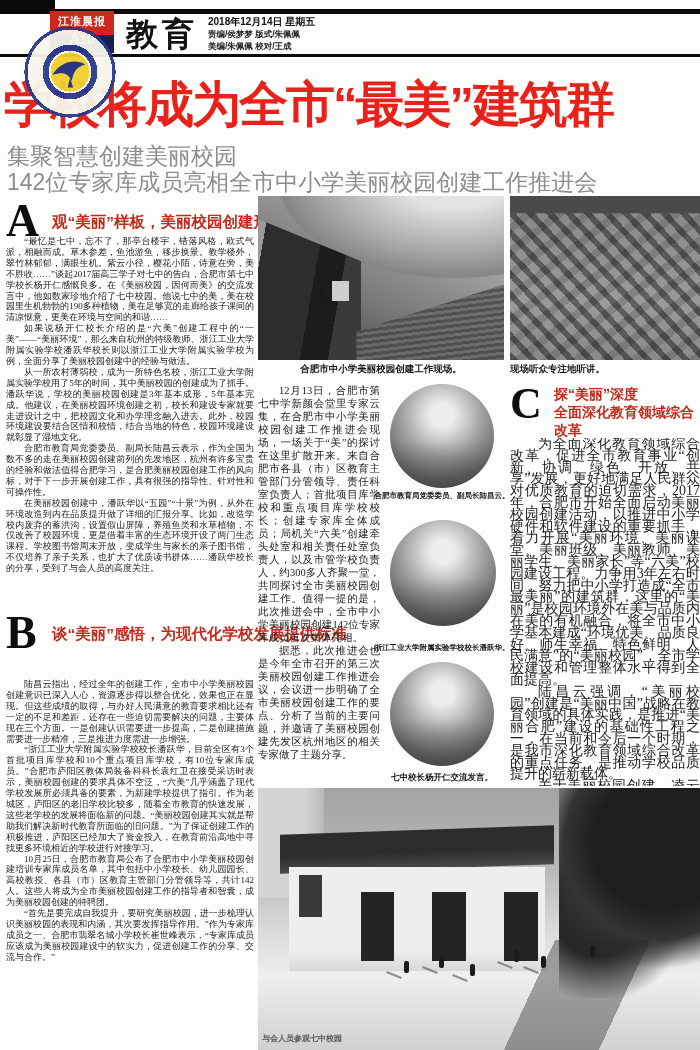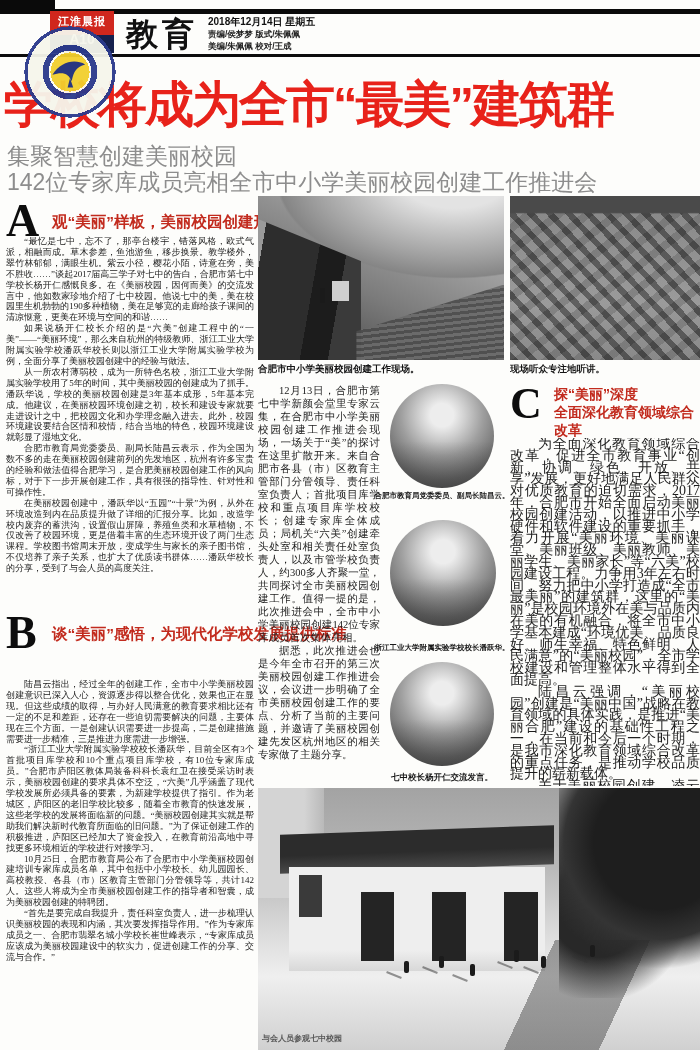--- a/index.html
+++ b/index.html
@@ -155,30 +155,30 @@
       <p class="para">合肥市教育局党委委员、副局长陆昌云表示，作为全国为数不多的走在美丽校园创建前列的先发地区，杭州有许多宝贵的经验和做法值得合肥学习，是合肥美丽校园创建工作的风向标，对于下一步开展创建工作，具有很强的指导性、针对性和可操作性。</p>
       <p class="para">在美丽校园创建中，潘跃华以“五园”“十景”为例，从外在环境改造到内在品质提升做了详细的汇报分享。比如，改造学校内废弃的蓄洪沟，设置假山屏障，养殖鱼类和水草植物，不仅改善了校园环境，更是借着丰富的生态环境开设了两门生态课程。学校图书馆周末开放，变成学生与家长的亲子图书馆，不仅培养了亲子关系，也扩大了优质读书群体……潘跃华校长的分享，受到了与会人员的高度关注。</p>
     </div>
 
   <div class="abs sec-letter" style="left:6px;top:610px;">B</div>
   <div class="abs sec-title" style="left:52px;top:624px;">谈“美丽”感悟，为现代化学校发展提供标准</div>
   <div class="abs bodytext b-body">
       <p class="para">陆昌云指出，经过全年的创建工作，全市中小学美丽校园创建意识已深入人心，资源逐步得以整合优化，效果也正在显现。但这些成绩的取得，与办好人民满意的教育要求相比还有一定的不足和差距，还存在一些迫切需要解决的问题，主要体现在三个方面。一是创建认识需要进一步提高，二是创建措施需要进一步精准，三是推进力度需进一步增强。</p>
       <p class="para">“浙江工业大学附属实验学校校长潘跃华，目前全区有3个首批项目库学校和10个重点项目库学校，有10位专家库成员。”合肥市庐阳区教体局装备科科长袁红卫在接受采访时表示，美丽校园创建的要求具体不空泛，“六美”几乎涵盖了现代学校发展所必须具备的要素，为新建学校提供了指引。作为老城区，庐阳区的老旧学校比较多，随着全市教育的快速发展，这些老学校的发展将面临新的问题。“美丽校园创建其实就是帮助我们解决新时代教育所面临的旧问题。”为了保证创建工作的积极推进，庐阳区已经加大了资金投入，在教育前沿高地中寻找更多环境相近的学校进行对接学习。</p>
       <p class="para">10月25日，合肥市教育局公布了合肥市中小学美丽校园创建培训专家库成员名单，其中包括中小学校长、幼儿园园长、高校教授、各县（市）区教育主管部门分管领导等，共计142人。这些人将成为全市美丽校园创建工作的指导者和智囊，成为美丽校园创建的特聘团。</p>
-      <p class="para">“首先是要完成自我提升，责任科室负责人，进一步梳理认识美丽校园的表现和内涵，其次要发挥指导作用。”作为专家库成员之一、合肥市翡翠名城小学校长崔世峰表示，“专家库成员应该成为美丽校园建设中的软实力，促进创建工作的分享、交流与合作。”</p>
+      <p class="para">“首先是要完成自我提升，要研究美丽校园，进一步梳理认识美丽校园的表现和内涵，其次要发挥指导作用。”作为专家库成员之一、合肥市翡翠名城小学校长崔世峰表示，“专家库成员应该成为美丽校园建设中的软实力，促进创建工作的分享、交流与合作。”</p>
     </div>
 
   <div class="abs photo photo-main">
     <div class="stage"></div>
     <div class="screen"></div>
     <div class="speaker"></div>
     <div class="crowd"></div>
   </div>
-  <div class="abs caption" style="left:258px;top:363px;width:246px;">合肥市中小学美丽校园创建工作现场。</div>
+  <div class="abs caption" style="left:258px;top:363px;width:246px;text-align:center;">合肥市中小学美丽校园创建工作现场。</div>
 
   <div class="abs photo photo-aud"></div>
   <div class="abs caption" style="left:510px;top:363px;width:190px;">现场听众专注地听讲。</div>
 
   <div class="abs bodytext midtext mid-body">
       <p class="para">12月13日，合肥市第七中学新颜会堂里专家云集，在合肥市中小学美丽校园创建工作推进会现场，一场关于“美”的探讨在这里扩散开来。来自合肥市各县（市）区教育主管部门分管领导、责任科室负责人；首批项目库学校和重点项目库学校校长；创建专家库全体成员；局机关“六美”创建牵头处室和相关责任处室负责人，以及市管学校负责人，约300多人齐聚一堂，共同探讨全市美丽校园创建工作。值得一提的是，此次推进会中，全市中小学美丽校园创建142位专家库成员首次集体亮相。</p>
       <p class="para">据悉，此次推进会也是今年全市召开的第三次美丽校园创建工作推进会议，会议进一步明确了全市美丽校园创建工作的要点、分析了当前的主要问题，并邀请了美丽校园创建先发区杭州地区的相关专家做了主题分享。</p>
     </div>
 
   <div class="abs portrait p1"></div>

